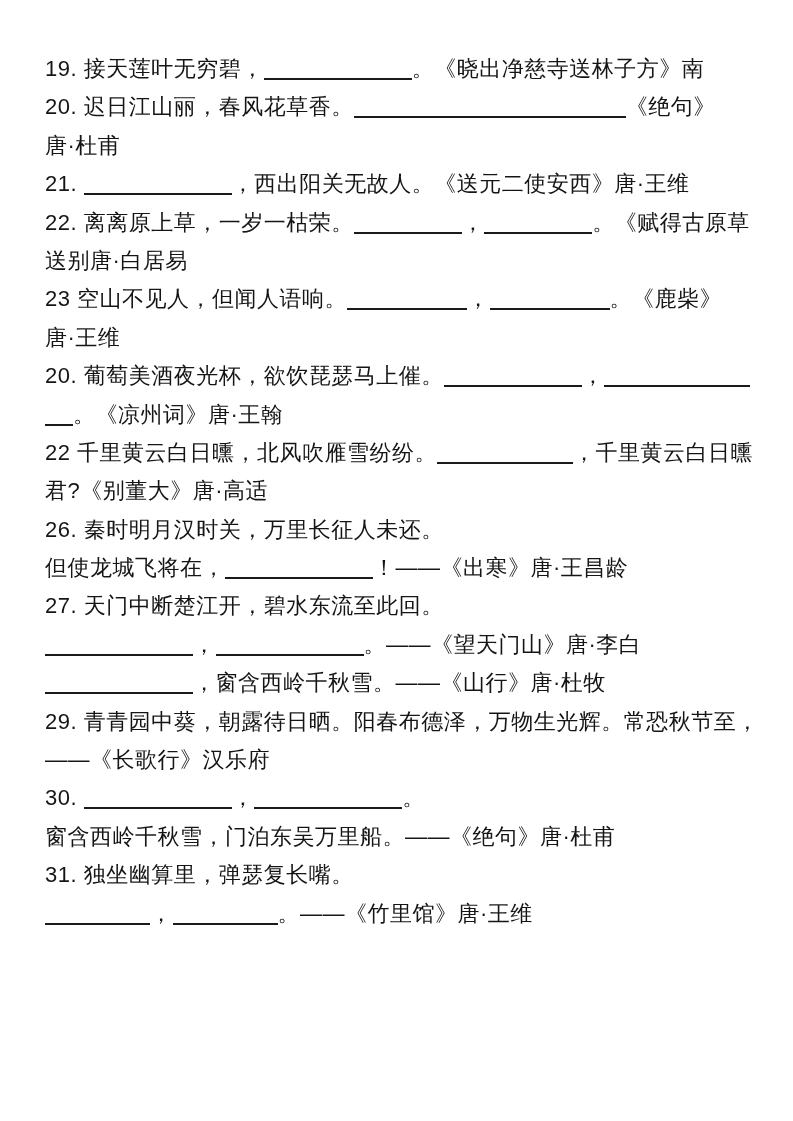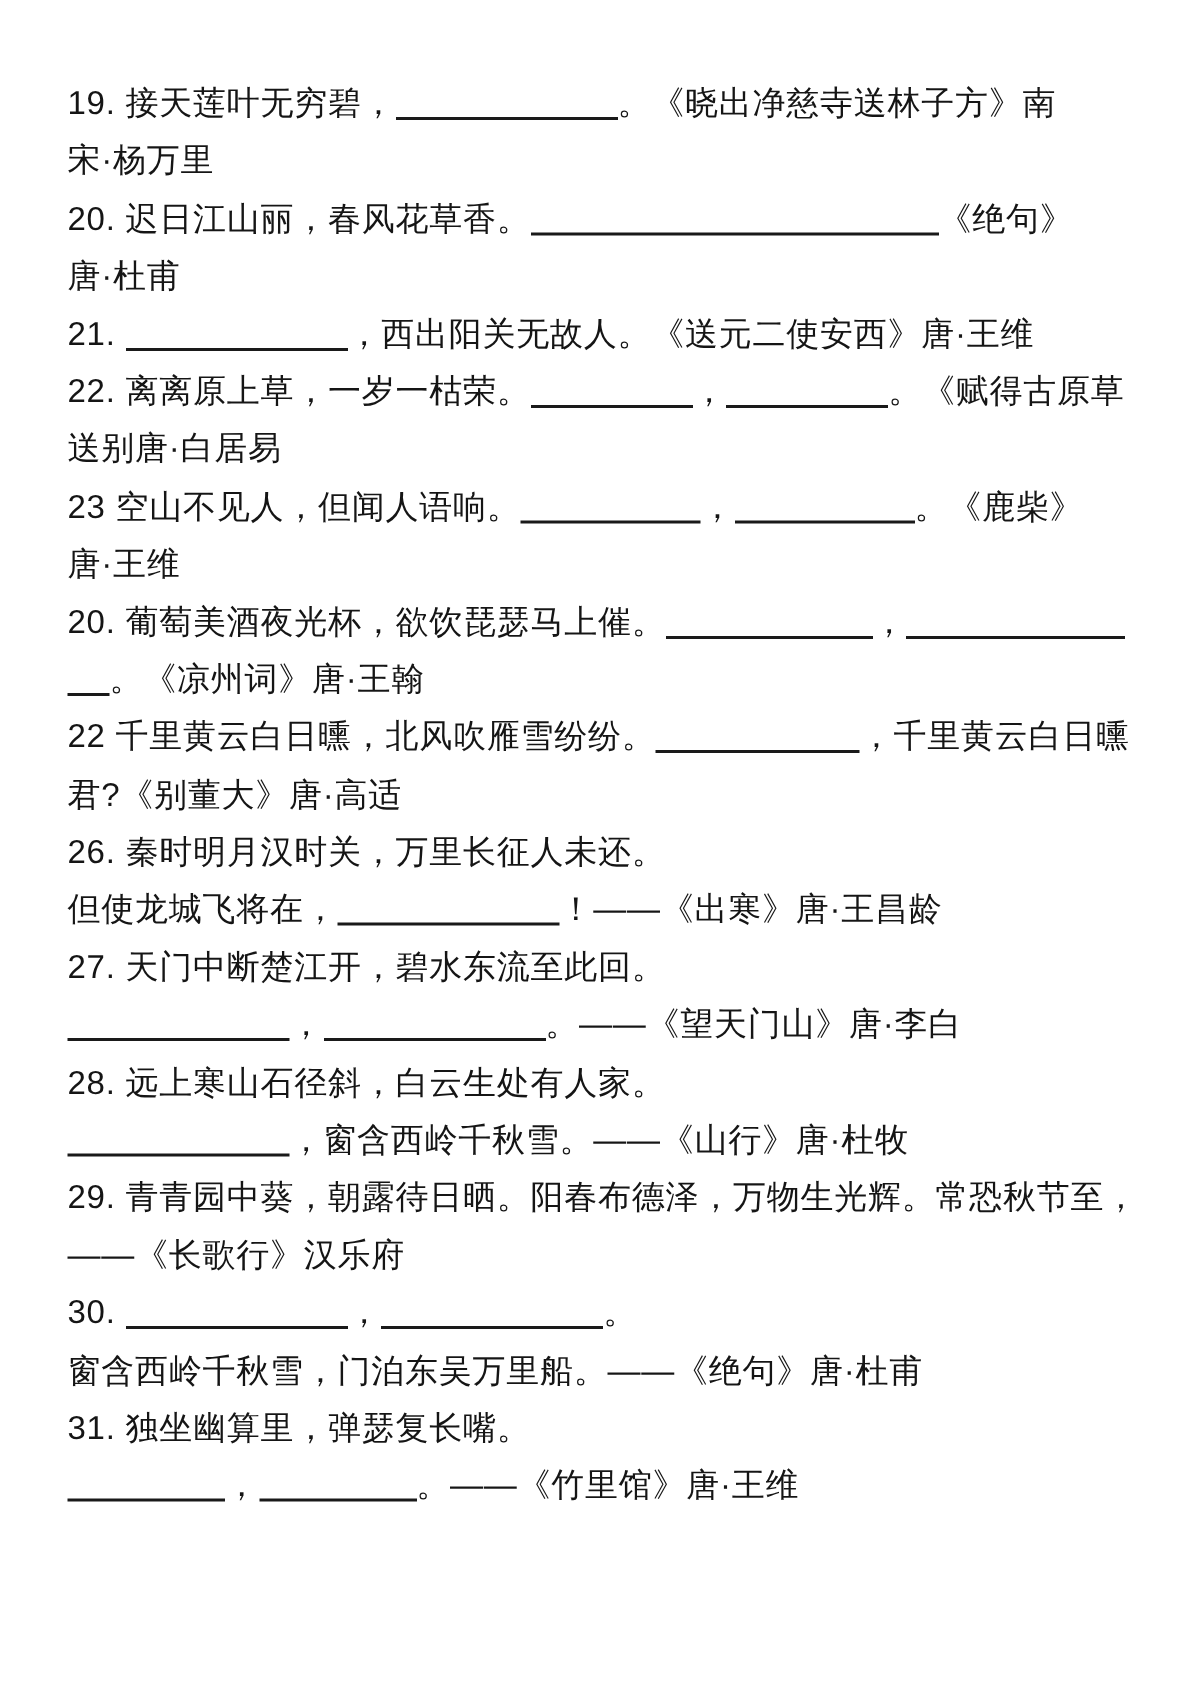--- a/index.html
+++ b/index.html
@@ -33,37 +33,35 @@
     border-bottom: 2px solid #1a1a1a;
     vertical-align: -4px;
   }
 </style>
 </head>
 <body>
 
 <div class="page" style="background: rgb(255, 255, 255); color: rgb(21, 21, 21);">
   <div id="lines">
       <div class="line"><span class="txt">19. 接天莲叶无穷碧，</span><span class="blank" style="width: 148px; border-bottom-color: rgb(26, 26, 26);"></span><span class="txt">。《晓出净慈寺送林子方》南</span></div>
-      <div class="line"><span class="txt">宋·杨万里</span></div>
       <div class="line"><span class="txt">20. 迟日江山丽，春风花草香。</span><span class="blank" style="width: 272px; border-bottom-color: rgb(26, 26, 26);"></span><span class="txt">《绝句》</span></div>
       <div class="line"><span class="txt">唐·杜甫</span></div>
       <div class="line"><span class="txt">21. </span><span class="blank" style="width: 148px; border-bottom-color: rgb(26, 26, 26);"></span><span class="txt">，西出阳关无故人。《送元二使安西》唐·王维</span></div>
       <div class="line"><span class="txt">22. 离离原上草，一岁一枯荣。</span><span class="blank" style="width: 108px; border-bottom-color: rgb(26, 26, 26);"></span><span class="txt">，</span><span class="blank" style="width: 108px; border-bottom-color: rgb(26, 26, 26);"></span><span class="txt">。《赋得古原草</span></div>
       <div class="line"><span class="txt">送别唐·白居易</span></div>
       <div class="line"><span class="txt">23 空山不见人，但闻人语响。</span><span class="blank" style="width: 120px; border-bottom-color: rgb(26, 26, 26);"></span><span class="txt">，</span><span class="blank" style="width: 120px; border-bottom-color: rgb(26, 26, 26);"></span><span class="txt">。《鹿柴》</span></div>
       <div class="line"><span class="txt">唐·王维</span></div>
       <div class="line"><span class="txt">20. 葡萄美酒夜光杯，欲饮琵瑟马上催。</span><span class="blank" style="width: 138px; border-bottom-color: rgb(26, 26, 26);"></span><span class="txt">，</span><span class="blank" style="width: 146px; border-bottom-color: rgb(26, 26, 26);"></span></div>
       <div class="line"><span class="blank" style="width: 28px; border-bottom-color: rgb(26, 26, 26);"></span><span class="txt">。《凉州词》唐·王翰</span></div>
       <div class="line"><span class="txt">22 千里黄云白日曛，北风吹雁雪纷纷。</span><span class="blank" style="width: 136px; border-bottom-color: rgb(26, 26, 26);"></span><span class="txt">，千里黄云白日曛</span></div>
       <div class="line"><span class="txt">君?《别董大》唐·高适</span></div>
       <div class="line"><span class="txt">26. 秦时明月汉时关，万里长征人未还。</span></div>
       <div class="line"><span class="txt">但使龙城飞将在，</span><span class="blank" style="width: 148px; border-bottom-color: rgb(26, 26, 26);"></span><span class="txt">！——《出寒》唐·王昌龄</span></div>
       <div class="line"><span class="txt">27. 天门中断楚江开，碧水东流至此回。</span></div>
       <div class="line"><span class="blank" style="width: 148px; border-bottom-color: rgb(26, 26, 26);"></span><span class="txt">，</span><span class="blank" style="width: 148px; border-bottom-color: rgb(26, 26, 26);"></span><span class="txt">。——《望天门山》唐·李白</span></div>
-      <div class="line"><span class="txt">28. 远上寒山石径斜，白云生处有人家。</span></div>
       <div class="line"><span class="blank" style="width: 148px; border-bottom-color: rgb(26, 26, 26);"></span><span class="txt">，窗含西岭千秋雪。——《山行》唐·杜牧</span></div>
       <div class="line"><span class="txt">29. 青青园中葵，朝露待日晒。阳春布德泽，万物生光辉。常恐秋节至，</span></div>
       <div class="line"><span class="txt">——《长歌行》汉乐府</span></div>
       <div class="line"><span class="txt">30. </span><span class="blank" style="width: 148px; border-bottom-color: rgb(26, 26, 26);"></span><span class="txt">，</span><span class="blank" style="width: 148px; border-bottom-color: rgb(26, 26, 26);"></span><span class="txt">。</span></div>
       <div class="line"><span class="txt">窗含西岭千秋雪，门泊东吴万里船。——《绝句》唐·杜甫</span></div>
       <div class="line"><span class="txt">31. 独坐幽算里，弹瑟复长嘴。</span></div>
       <div class="line"><span class="blank" style="width: 105px; border-bottom-color: rgb(26, 26, 26);"></span><span class="txt">，</span><span class="blank" style="width: 105px; border-bottom-color: rgb(26, 26, 26);"></span><span class="txt">。——《竹里馆》唐·王维</span></div>
     </div>
 </div>
 

